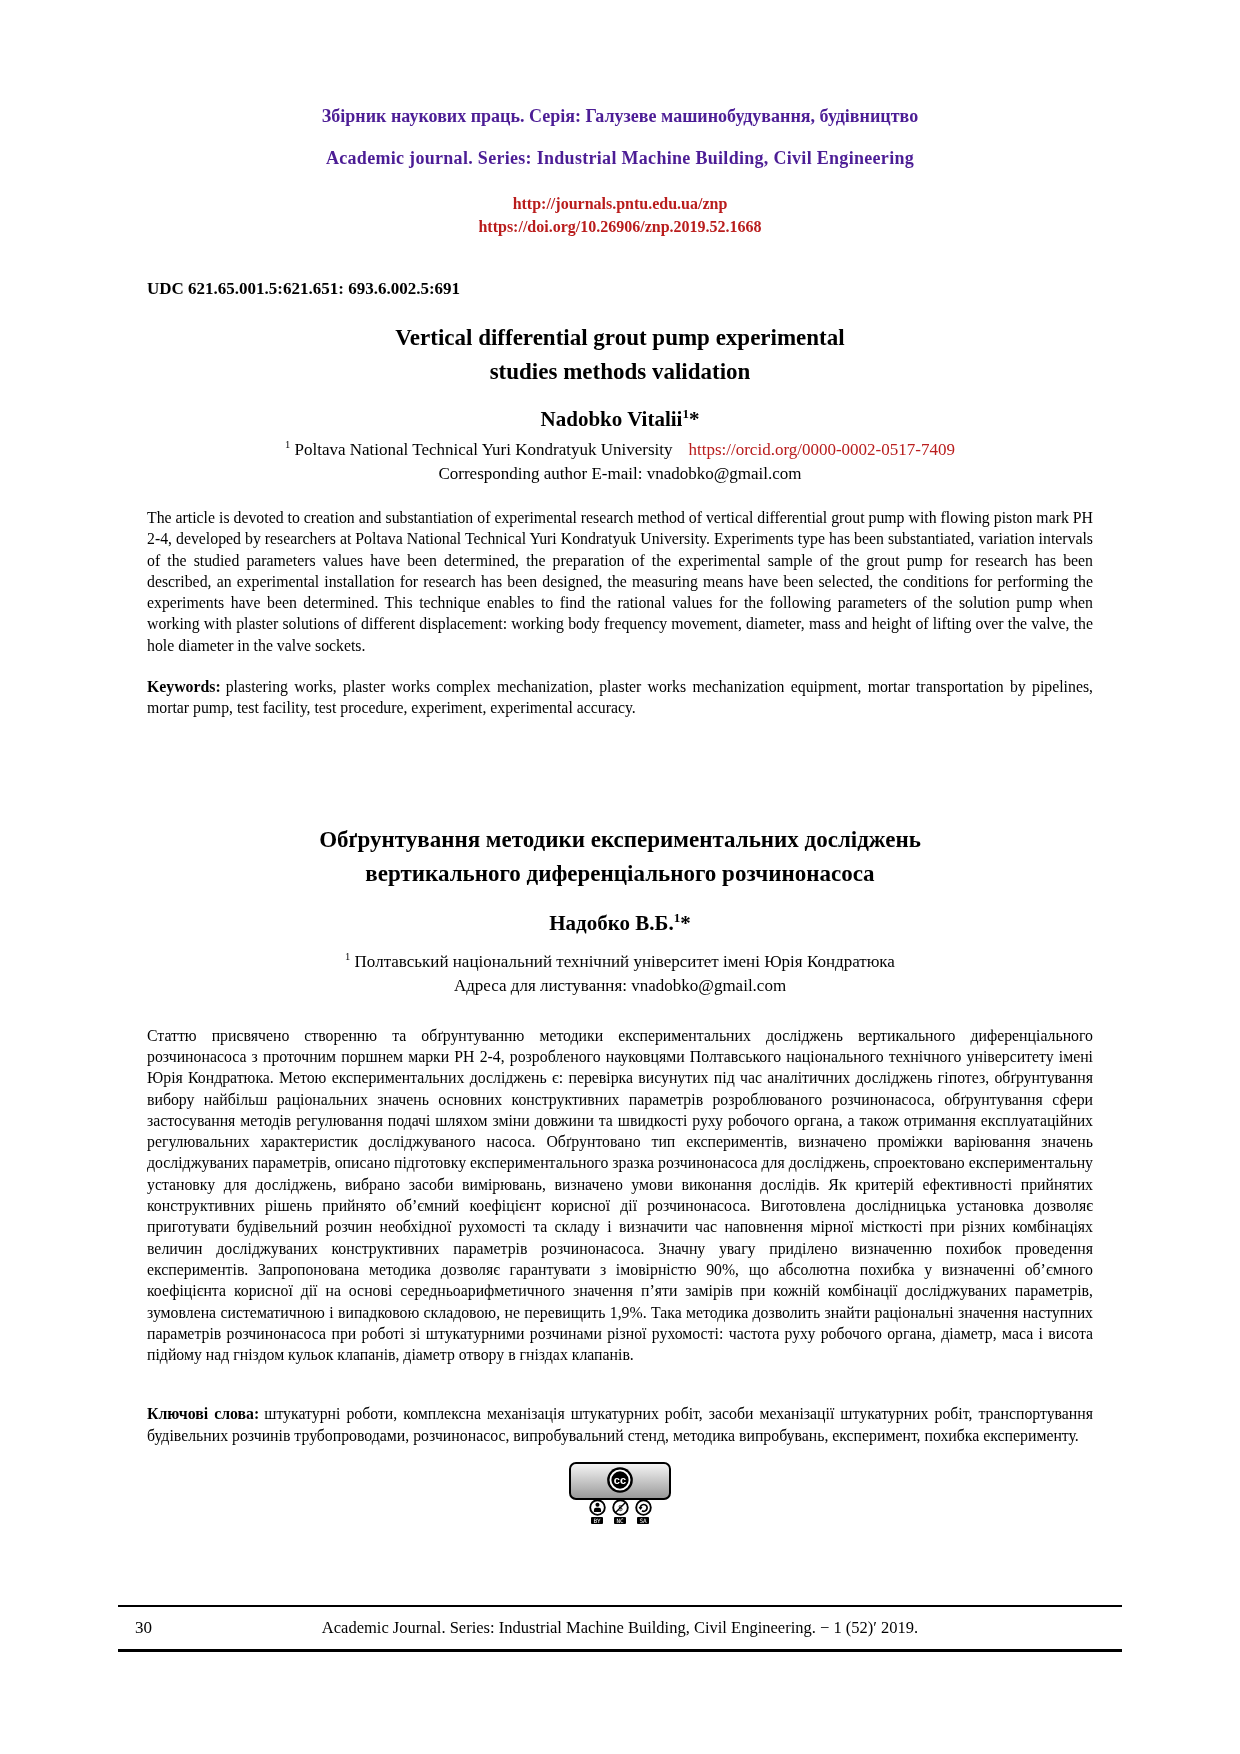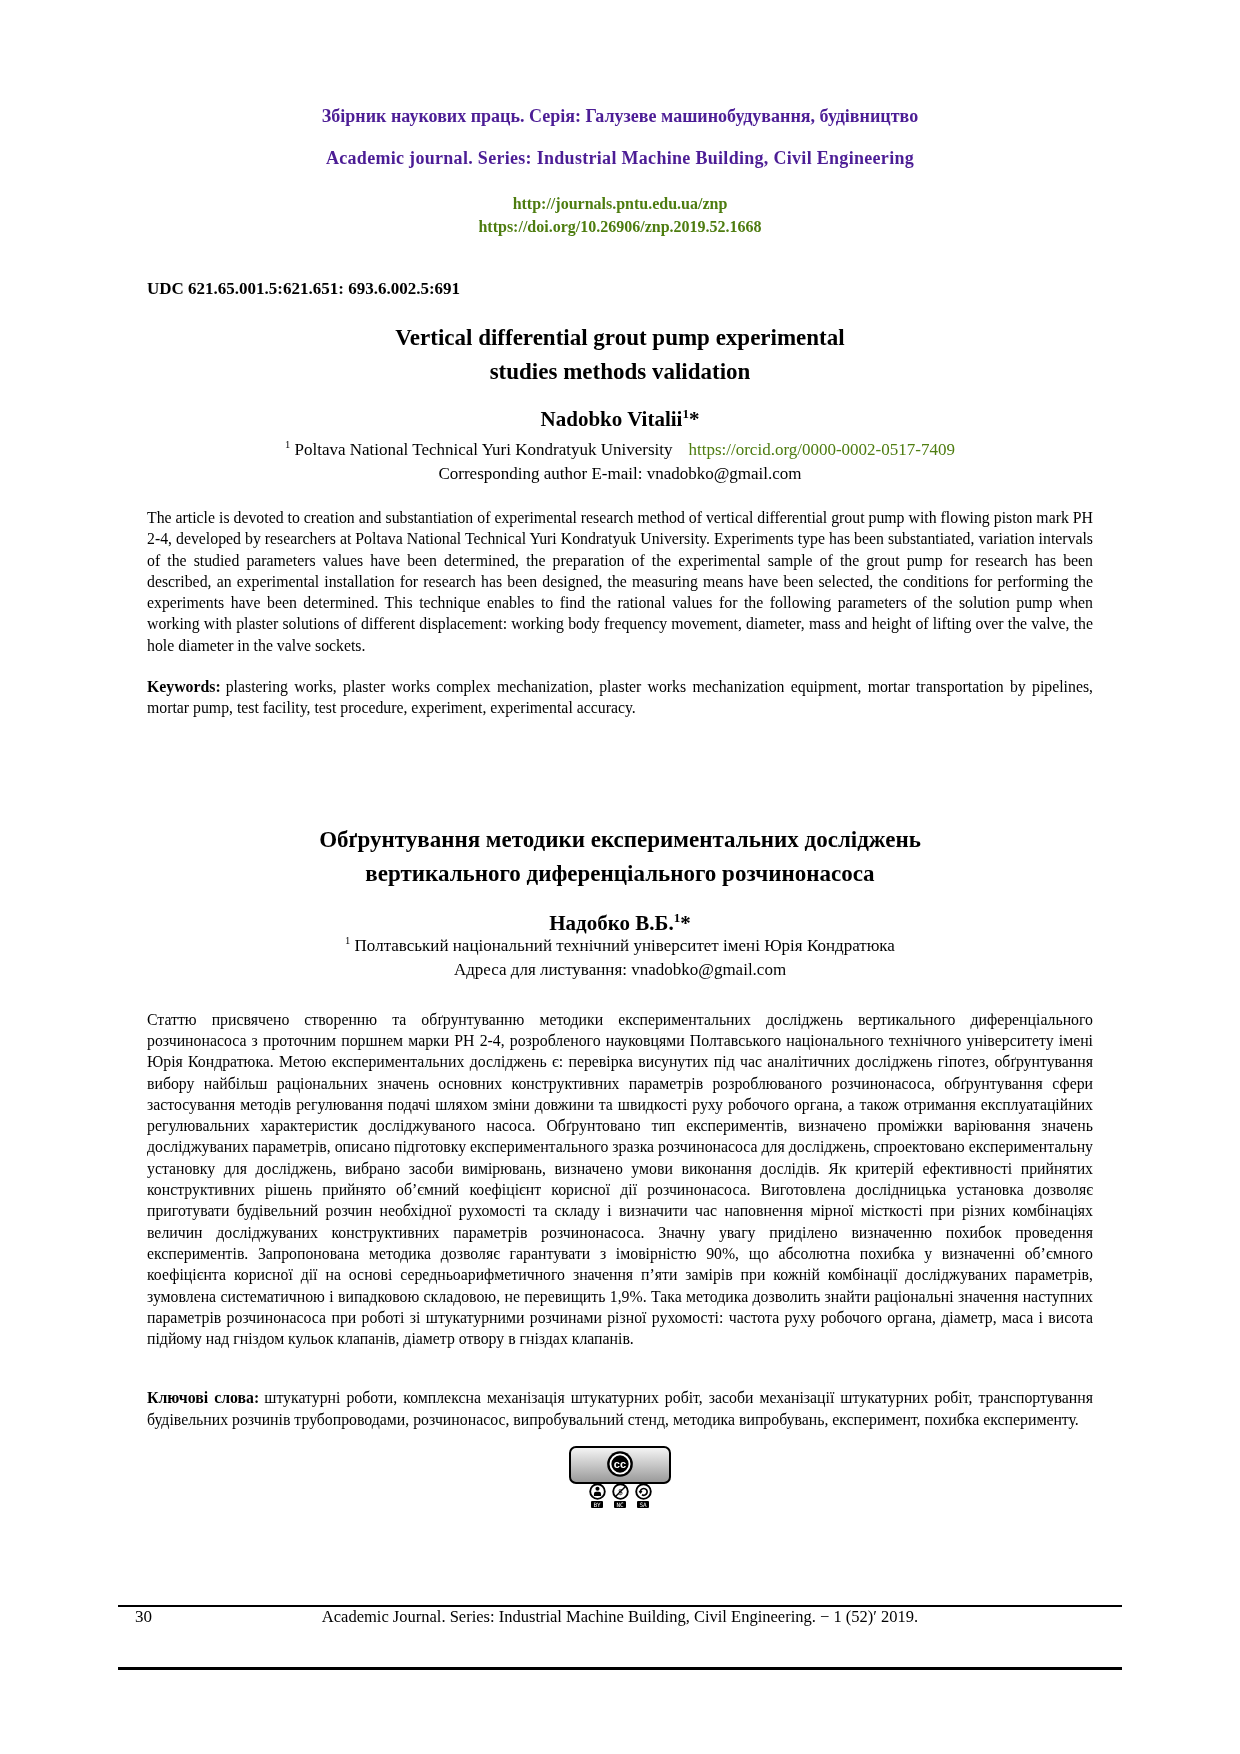--- a/index.html
+++ b/index.html
@@ -4,21 +4,21 @@
 <style>
   * { margin:0; padding:0; box-sizing:border-box; }
   html,body { background:#ffffff; }
   body {
     width:1240px; height:1754px; position:relative;
     font-family:"Liberation Serif", serif; color:#000;
     overflow:hidden;
   }
   .content { position:absolute; left:147px; top:0; width:946px; }
   .center { text-align:center; }
-  .link { color:#4d7c0f; cursor:pointer; }
+  .link { color:#b91c1c; cursor:pointer; }
   .journal-title { font-size:18px; font-weight:bold; color:#4c1d95; line-height:25px; }
   .jt-uk { margin-top:104px; }
   .jt-en { margin-top:17px; letter-spacing:0.3px; }
   .hdr-url { font-size:16px; font-weight:bold; line-height:21px; }
   .url1 { margin-top:22px; }
   .url2 { margin-top:2px; }
   .udc { margin-top:42px; font-size:17px; font-weight:bold; }
   .paper-title { margin-top:22px; font-size:23px; font-weight:bold; line-height:34px; }
   .author-line { margin-top:18px; font-size:21px; font-weight:bold; line-height:24px; }
   sup { font-size:0.62em; vertical-align:super; line-height:0; }
@@ -27,21 +27,21 @@
   .affil2 { margin-top:2px; }
   .orcid-gap { margin-left:16px; }
   .abstract {
     margin-top:22px; font-size:15.8px; line-height:21.3px;
     text-align:justify; text-justify:inter-word;
   }
   .keywords { margin-top:20px; font-size:15.8px; line-height:21.3px; text-align:justify; }
   .kw-label { font-weight:bold; margin-right:5px; }
   .ua-title { margin-top:104px; font-size:23px; font-weight:bold; line-height:34px; }
   .ua-author { margin-top:20px; }
-  .ua-affil1 { margin-top:0; }
+  .ua-affil1 { margin-top:16px; }
   .ua-abstract { margin-top:28px; }
   .ua-keywords { margin-top:38px; }
 
   
   .cc-wrap { margin-top:16px; display:flex; justify-content:center; }
   .cc-badge {
     width:102px; height:38px; border:2.5px solid #000; border-radius:7px;
     background:linear-gradient(#f4f4f4, #9a9a9a);
     display:flex; align-items:center; padding:2px 5px; gap:5px; cursor:pointer;flex-direction:column;
   }
@@ -52,21 +52,21 @@
   .cc-tag {
     margin-top:1px; background:#000; color:#fff; font-family:"DejaVu Sans Mono", monospace;
     font-size:6px; line-height:7px; padding:0 2px; border-radius:1px; letter-spacing:0;
   }
 
   
   .footer {
     position:absolute; left:118px; top:1605px; width:1004px;
     border-top:2px solid #000; border-bottom:3px solid #000;
   }
-  .footer-row { position:relative; height:60px; display:flex; justify-content:center; }
+  .footer-row { position:relative; height:42px; display:flex; align-items:center; justify-content:center; }
   .page-num { position:absolute; left:17px; font-size:17px; }
   .footer-text { font-size:16.5px; }
 </style>
 </head>
 <body>
 
 <div class="content">
 
   <div class="journal-title jt-uk center">Збірник наукових праць. Серія: Галузеве машинобудування, будівництво</div>
 

